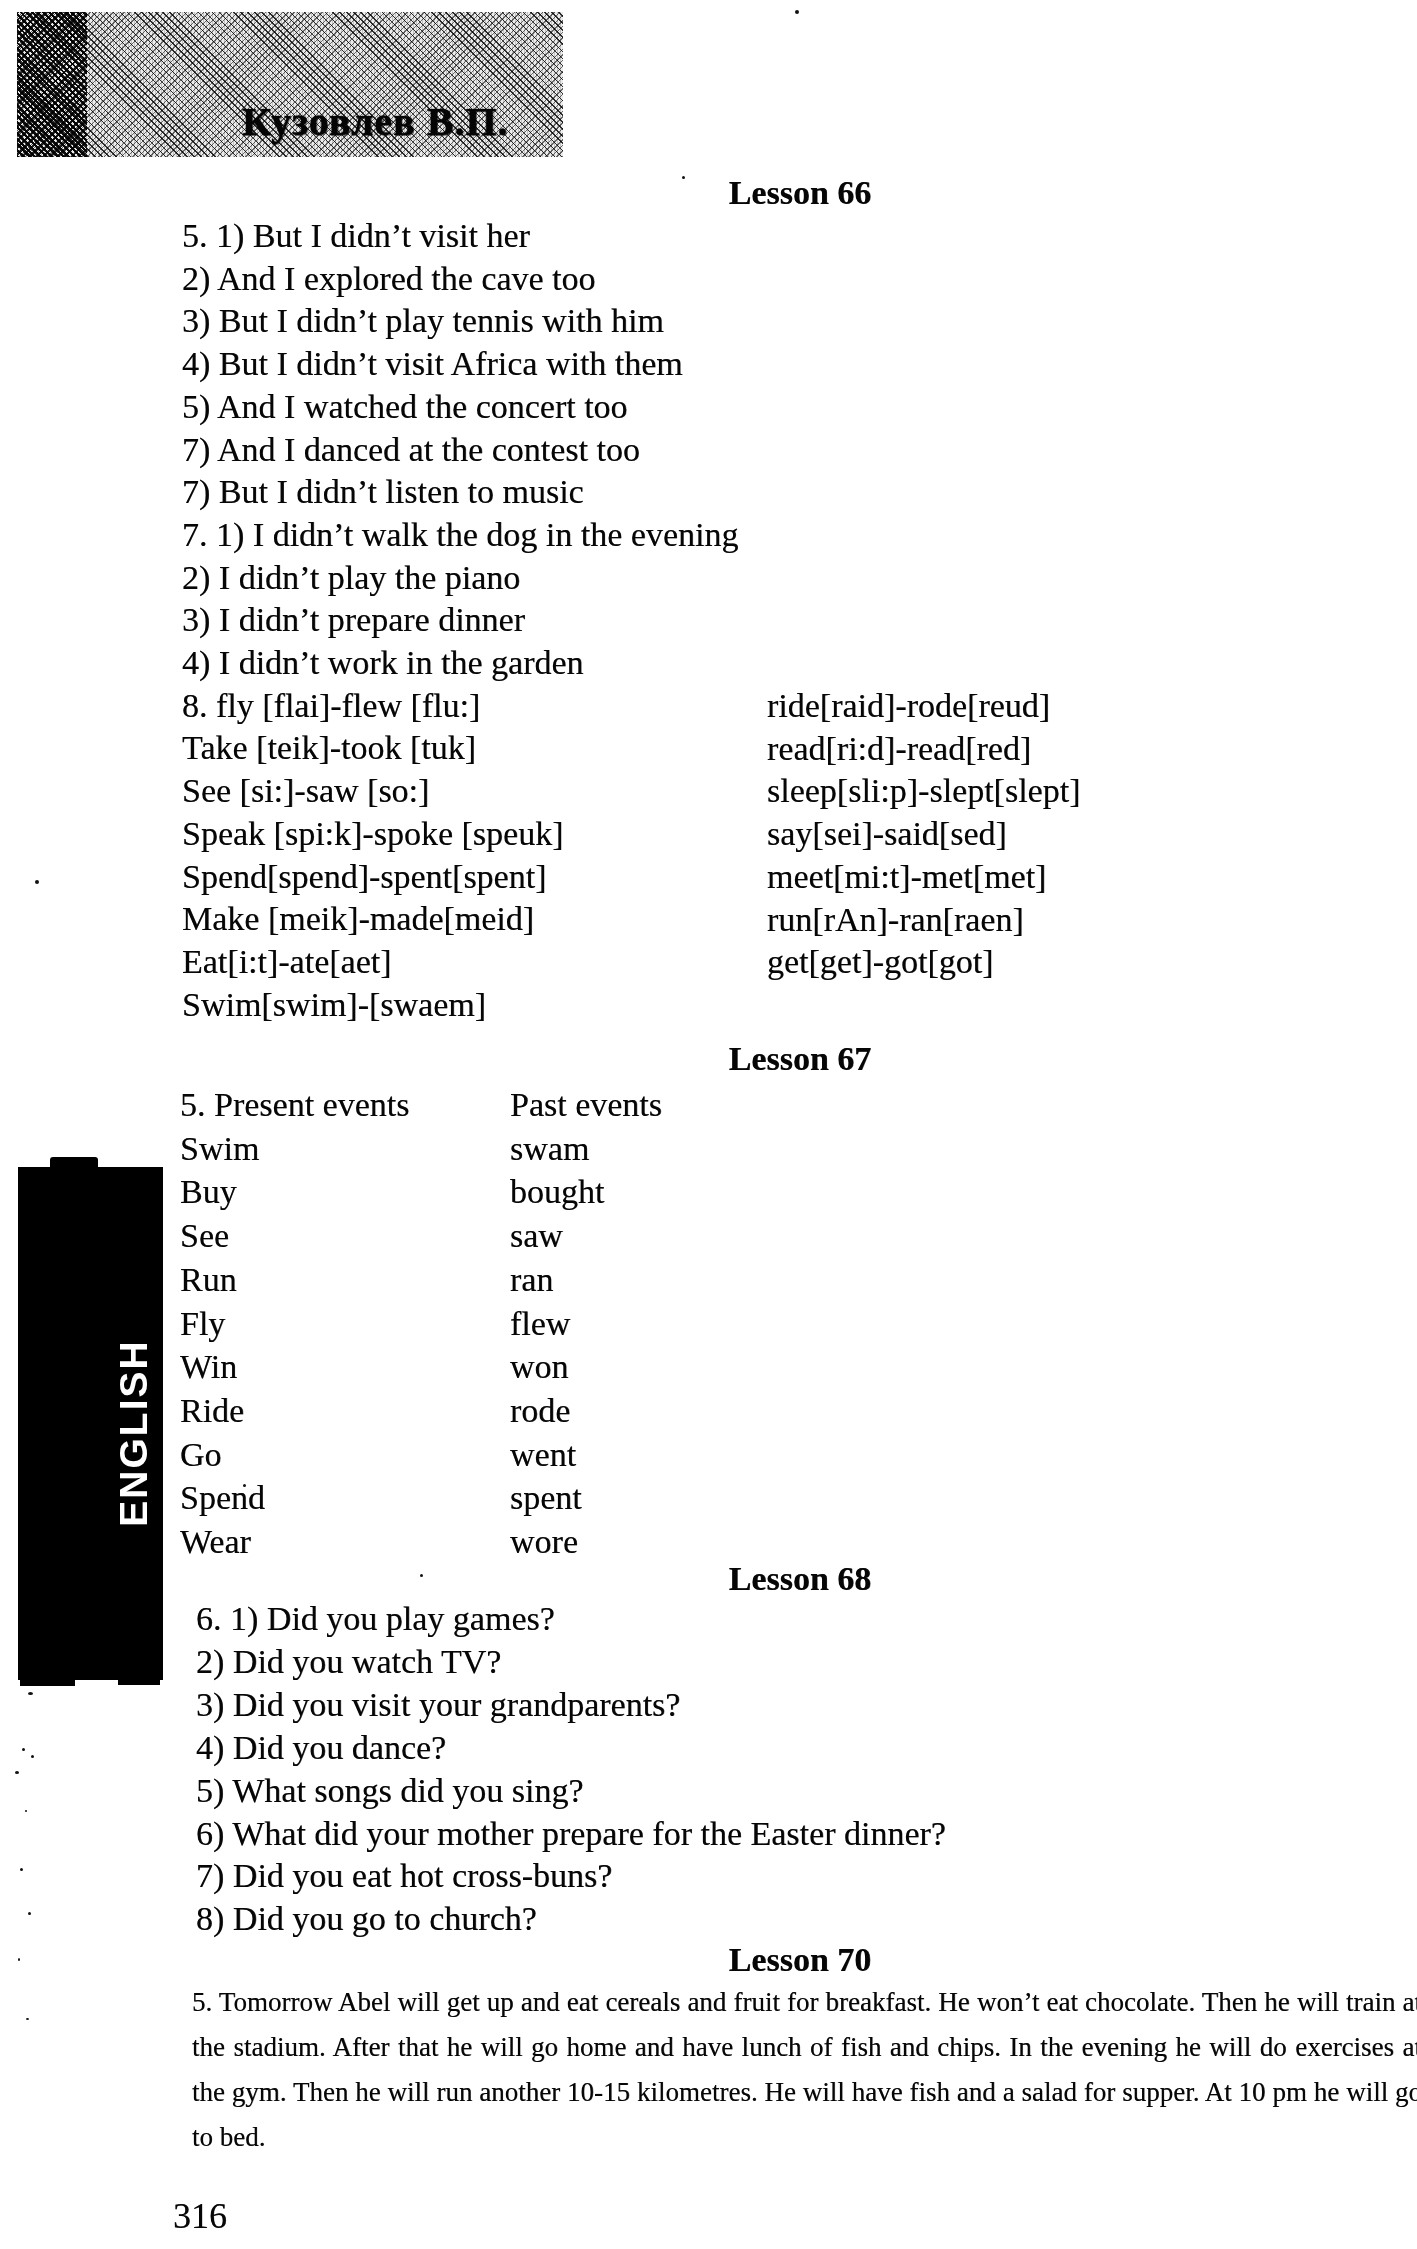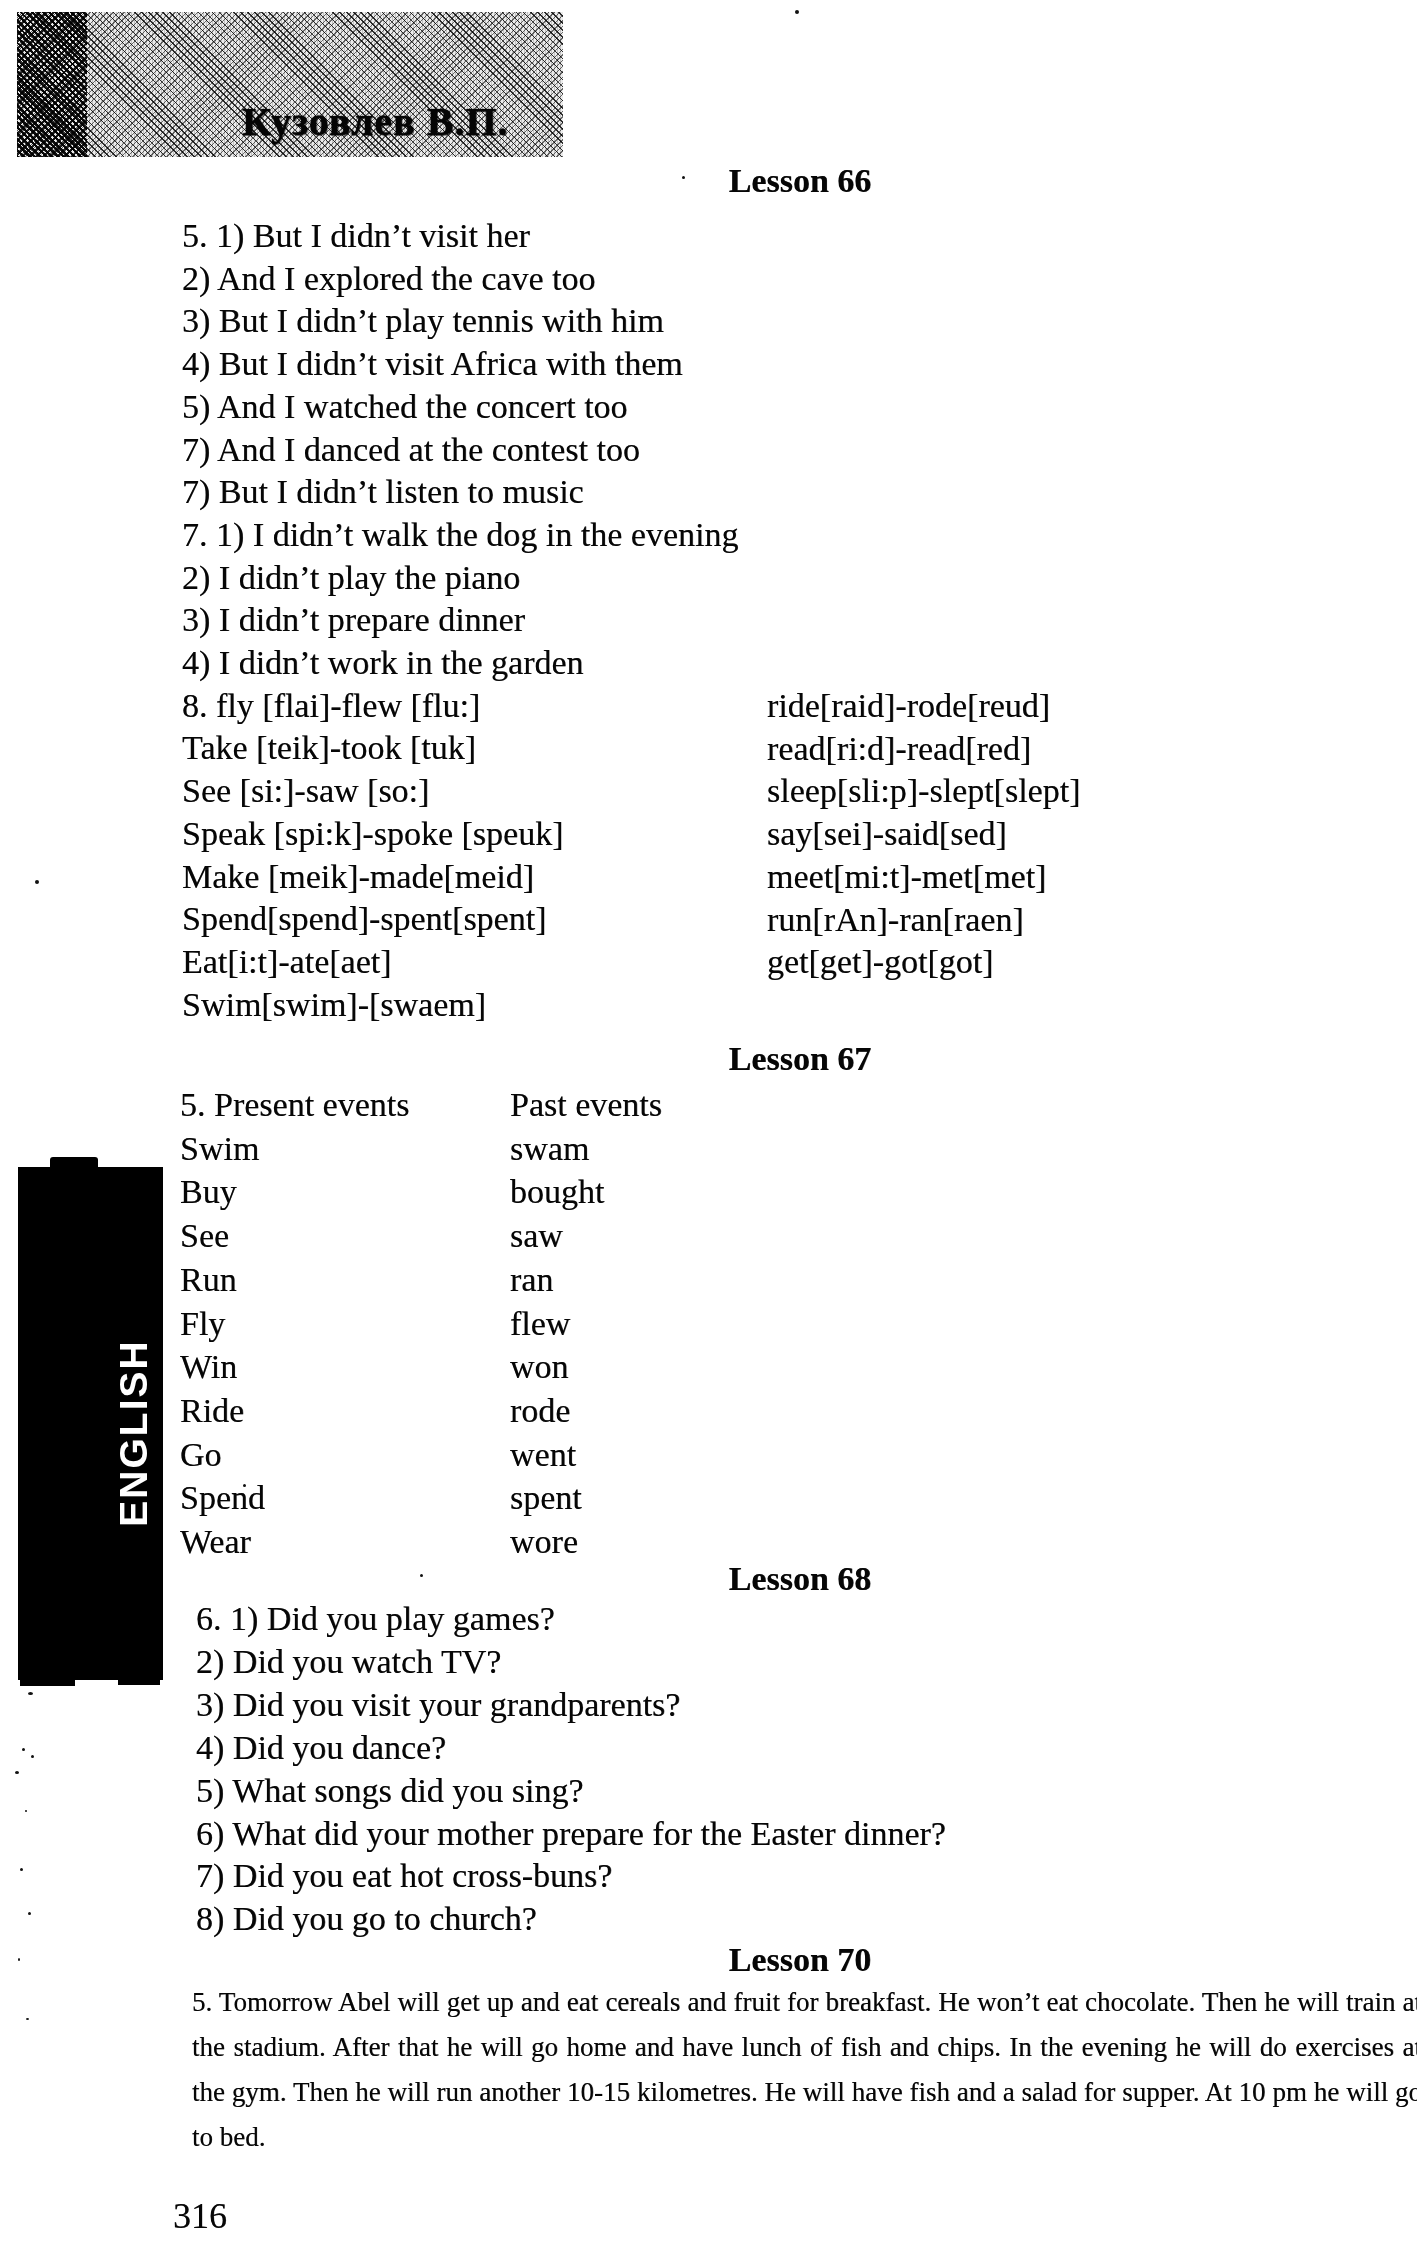--- a/index.html
+++ b/index.html
@@ -28,21 +28,21 @@
     font-weight:bold;font-size:40px;line-height:1;
     letter-spacing:1px;color:#050505;white-space:nowrap;
     text-shadow:0 0 1.5px rgba(0,0,0,.9), 1px 1px 0 rgba(0,0,0,.45);
   }
   
   .lesson-heading{
     position:absolute;left:600px;width:400px;text-align:center;
     font-weight:bold;font-size:34px;line-height:1;white-space:nowrap;
     text-shadow:.4px .4px 0 rgba(0,0,0,.6);
   }
-  #h-l66{top:164px}
+  #h-l66{top:176px}
   #h-l67{top:1042px}
   #h-l68{top:1562px}
   #h-l70{top:1943px}
   
   .lines{
     position:absolute;font-size:34px;line-height:42.7px;white-space:nowrap;
     text-shadow:.35px .35px 0 rgba(0,0,0,.55);
     margin-left:12px;
   }
   #l66-col-left{left:170px;top:215px}
@@ -96,22 +96,22 @@
     <div>7) And I danced at the contest too</div>
     <div>7) But I didn’t listen to music</div>
     <div>7. 1) I didn’t walk the dog in the evening</div>
     <div>2) I didn’t play the piano</div>
     <div>3) I didn’t prepare dinner</div>
     <div>4) I didn’t work in the garden</div>
     <div>8. fly [flai]-flew [flu:]</div>
     <div>Take [teik]-took [tuk]</div>
     <div>See [si:]-saw [so:]</div>
     <div>Speak [spi:k]-spoke [speuk]</div>
+    <div>Spend[spend]-spent[spent]</div>
     <div>Make [meik]-made[meid]</div>
-    <div>Spend[spend]-spent[spent]</div>
     <div>Eat[i:t]-ate[aet]</div>
     <div>Swim[swim]-[swaem]</div>
   </div>
 <div class="lines" id="l66-col-right">
     <div>ride[raid]-rode[reud]</div>
     <div>read[ri:d]-read[red]</div>
     <div>sleep[sli:p]-slept[slept]</div>
     <div>say[sei]-said[sed]</div>
     <div>meet[mi:t]-met[met]</div>
     <div>run[rAn]-ran[raen]</div>

